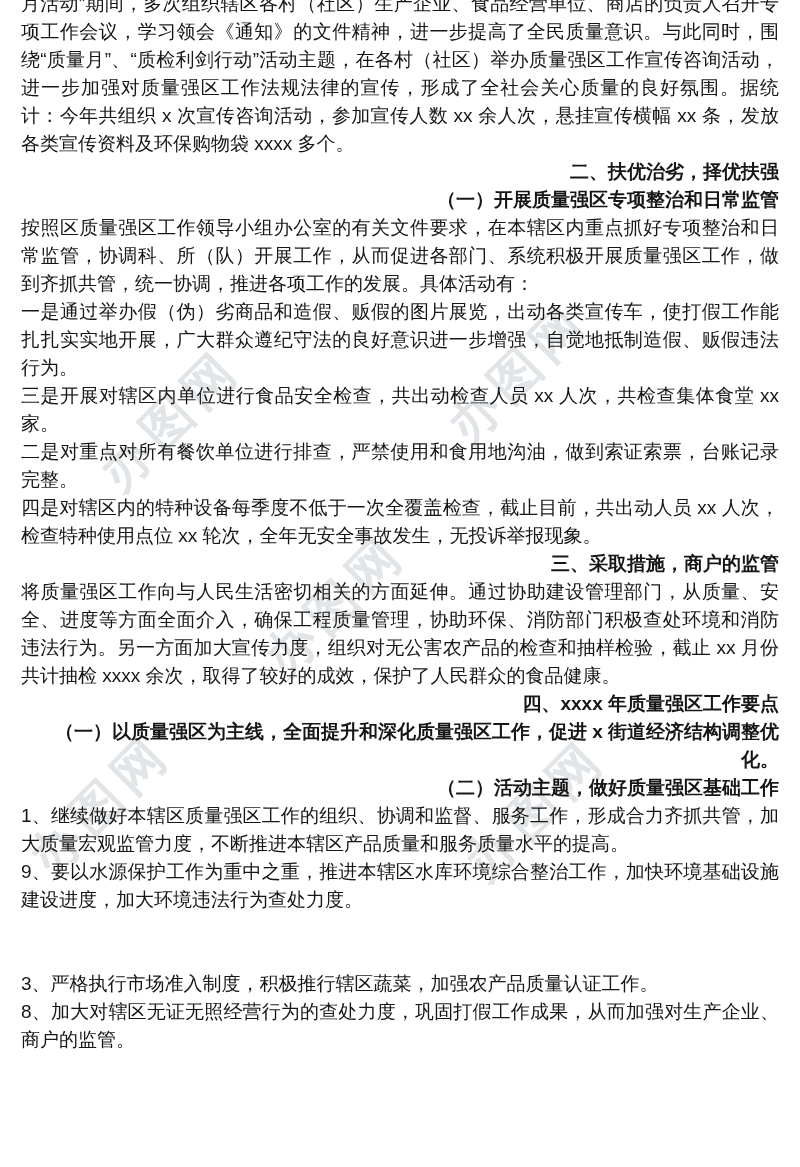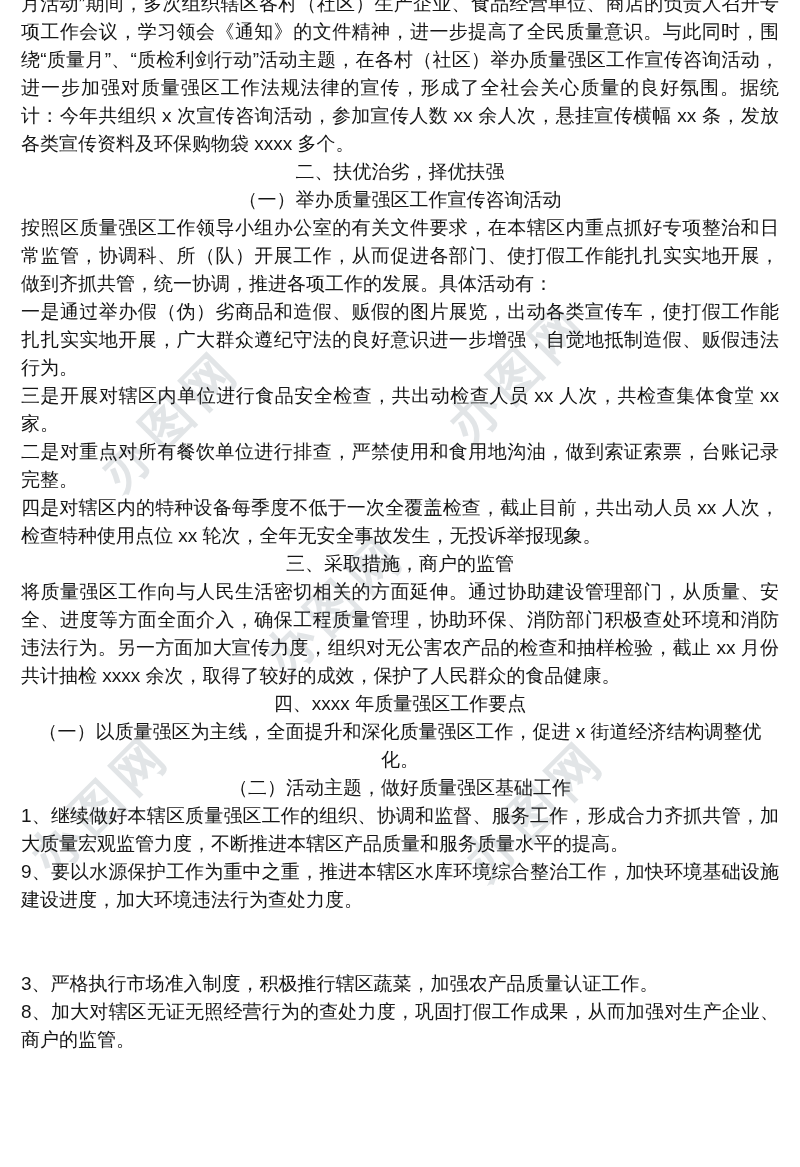--- a/index.html
+++ b/index.html
@@ -18,21 +18,21 @@
     top: -10px;
     z-index: 1;
     color: #161616;
     font-size: 19px;
     line-height: 28px;
     text-align: justify;
     text-justify: inter-ideograph;
     word-break: break-all;
   }
   .doc p { margin: 0; padding: 0; }
-  .hd { font-weight: normal; text-align: center; }
+  .hd { font-weight: bold; text-align: right; }
   .spacer { height: 56px; }
   .wm {
     position: absolute;
     z-index: 0;
     color: rgba(125, 135, 145, 0.22);
     font-size: 50px;
     font-weight: bold;
     letter-spacing: 8px;
     white-space: nowrap;
     transform: translate(-50%, -50%) rotate(-45deg);
@@ -52,22 +52,22 @@
 
   <span class="wm wm1">办图网</span>
   <span class="wm wm2">办图网</span>
   <span class="wm wm3">办图网</span>
   <span class="wm wm4">办图网</span>
   <span class="wm wm5">办图网</span>
 
   <div class="doc">
     <p class="para">月活动”期间，多次组织辖区各村（社区）生产企业、食品经营单位、商店的负责人召开专项工作会议，学习领会《通知》的文件精神，进一步提高了全民质量意识。与此同时，围绕“质量月”、“质检利剑行动”活动主题，在各村（社区）举办质量强区工作宣传咨询活动，进一步加强对质量强区工作法规法律的宣传，形成了全社会关心质量的良好氛围。据统计：今年共组织 x 次宣传咨询活动，参加宣传人数 xx 余人次，悬挂宣传横幅 xx 条，发放各类宣传资料及环保购物袋 xxxx 多个。</p>
     <p class="hd">二、扶优治劣，择优扶强</p>
-    <p class="hd">（一）举办质量强区工作宣传咨询活动</p>
-    <p class="para">按照区质量强区工作领导小组办公室的有关文件要求，在本辖区内重点抓好专项整治和日常监管，协调科、所（队）开展工作，从而促进各部门、使打假工作能扎扎实实地开展，做到齐抓共管，统一协调，推进各项工作的发展。具体活动有：</p>
+    <p class="hd">（一）开展质量强区专项整治和日常监管</p>
+    <p class="para">按照区质量强区工作领导小组办公室的有关文件要求，在本辖区内重点抓好专项整治和日常监管，协调科、所（队）开展工作，从而促进各部门、系统积极开展质量强区工作，做到齐抓共管，统一协调，推进各项工作的发展。具体活动有：</p>
     <p class="para">一是通过举办假（伪）劣商品和造假、贩假的图片展览，出动各类宣传车，使打假工作能扎扎实实地开展，广大群众遵纪守法的良好意识进一步增强，自觉地抵制造假、贩假违法行为。</p>
     <p class="para">三是开展对辖区内单位进行食品安全检查，共出动检查人员 xx 人次，共检查集体食堂 xx 家。</p>
     <p class="para">二是对重点对所有餐饮单位进行排查，严禁使用和食用地沟油，做到索证索票，台账记录完整。</p>
     <p class="para">四是对辖区内的特种设备每季度不低于一次全覆盖检查，截止目前，共出动人员 xx 人次，检查特种使用点位 xx 轮次，全年无安全事故发生，无投诉举报现象。</p>
     <p class="hd">三、采取措施，商户的监管</p>
     <p class="para">将质量强区工作向与人民生活密切相关的方面延伸。通过协助建设管理部门，从质量、安全、进度等方面全面介入，确保工程质量管理，协助环保、消防部门积极查处环境和消防违法行为。另一方面加大宣传力度，组织对无公害农产品的检查和抽样检验，截止 xx 月份共计抽检 xxxx 余次，取得了较好的成效，保护了人民群众的食品健康。</p>
     <p class="hd">四、xxxx 年质量强区工作要点</p>
     <p class="hd">（一）以质量强区为主线，全面提升和深化质量强区工作，促进 x 街道经济结构调整优化。</p>
     <p class="hd">（二）活动主题，做好质量强区基础工作</p>
     <p class="para">1、继续做好本辖区质量强区工作的组织、协调和监督、服务工作，形成合力齐抓共管，加大质量宏观监管力度，不断推进本辖区产品质量和服务质量水平的提高。</p>

